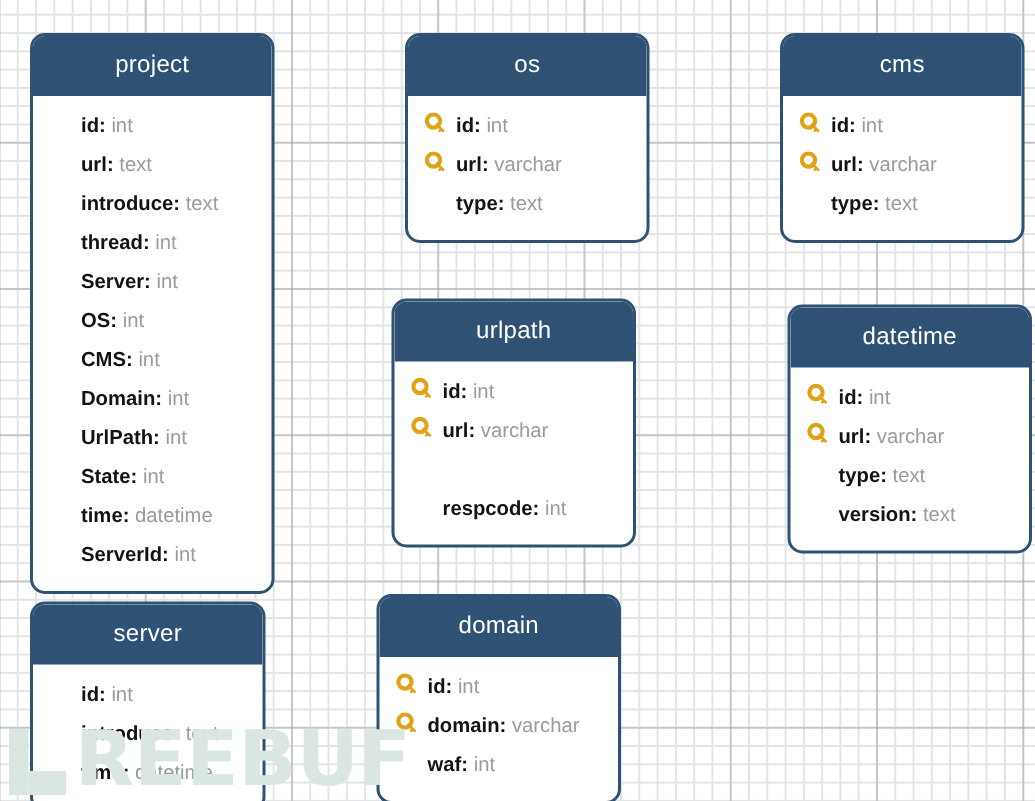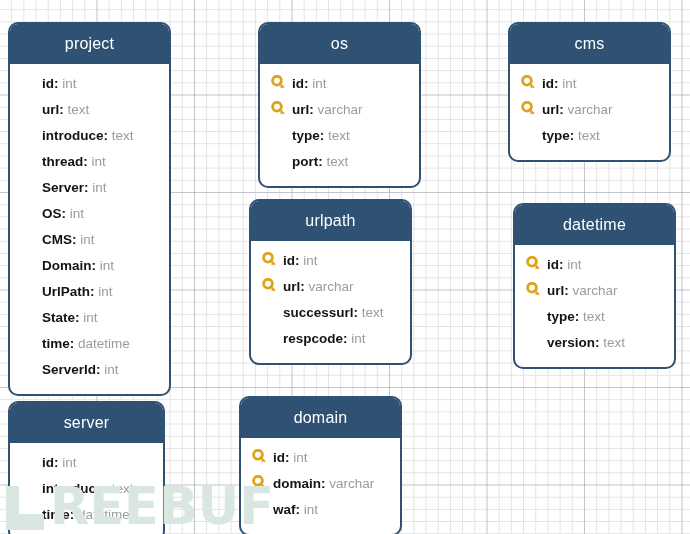--- a/index.html
+++ b/index.html
@@ -69,20 +69,21 @@
   #watermark .wm-mark i.h { left: 13px; top: 28px; width: 25px; height: 16px; }
 
   
   .table-card {
     position: absolute;
     box-sizing: border-box;
     background: #ffffff;
     border: 2px solid #2f5274;
     border-radius: 10px;
     overflow: hidden;
+    margin-left: 12px;
   }
   .table-header {
     background: #2f5274;
     color: #ffffff;
     text-align: center;
     font-size: 16px;
     line-height: 19px;
     padding: 10px 6px 11px 6px;
     letter-spacing: 0.2px;
   }
@@ -198,24 +199,20 @@
                 <path d="M8.4 6.9 L13.6 12.1 L12.3 13.4 L11.2 12.3 L10.2 13.3 L9.0 12.1 L10.0 11.1 L7.1 8.2 Z" fill="#e0a317"></path>
                 <circle cx="6.0" cy="5.7" r="4.4" fill="none" stroke="#e0a317" stroke-width="2.8"></circle>
               </svg>
             </span>
             <span class="field-text"><span class="field-name">url</span><span class="field-name">:&nbsp;</span><span class="field-type">varchar</span></span>
           </div>
           <div class="field-row">
             <span class="key-slot"></span>
             <span class="field-text"><span class="field-name">type</span><span class="field-name">:&nbsp;</span><span class="field-type">text</span></span>
           </div>
-          <div class="field-row">
-            <span class="key-slot"></span>
-            <span class="field-text"><span class="field-name">port</span><span class="field-name">:&nbsp;</span><span class="field-type">text</span></span>
-          </div>
         </div>
       </div>
       <div class="table-card" style="left: 508px; top: 22px; width: 163px;">
         <div class="table-header">cms</div>
         <div class="table-body">
           <div class="field-row">
             <span class="key-slot">
               <svg width="17" height="17" viewBox="0 0 17 17" class="key-icon">
                 <path d="M8.4 6.9 L13.6 12.1 L12.3 13.4 L11.2 12.3 L10.2 13.3 L9.0 12.1 L10.0 11.1 L7.1 8.2 Z" fill="#e0a317"></path>
                 <circle cx="6.0" cy="5.7" r="4.4" fill="none" stroke="#e0a317" stroke-width="2.8"></circle>
@@ -254,21 +251,20 @@
             <span class="key-slot">
               <svg width="17" height="17" viewBox="0 0 17 17" class="key-icon">
                 <path d="M8.4 6.9 L13.6 12.1 L12.3 13.4 L11.2 12.3 L10.2 13.3 L9.0 12.1 L10.0 11.1 L7.1 8.2 Z" fill="#e0a317"></path>
                 <circle cx="6.0" cy="5.7" r="4.4" fill="none" stroke="#e0a317" stroke-width="2.8"></circle>
               </svg>
             </span>
             <span class="field-text"><span class="field-name">url</span><span class="field-name">:&nbsp;</span><span class="field-type">varchar</span></span>
           </div>
           <div class="field-row">
             <span class="key-slot"></span>
-            <span class="field-text"><span class="field-name">successurl</span><span class="field-name">:&nbsp;</span><span class="field-type">text</span></span>
           </div>
           <div class="field-row">
             <span class="key-slot"></span>
             <span class="field-text"><span class="field-name">respcode</span><span class="field-name">:&nbsp;</span><span class="field-type">int</span></span>
           </div>
         </div>
       </div>
       <div class="table-card" style="left: 513px; top: 203px; width: 163px;">
         <div class="table-header">datetime</div>
         <div class="table-body">

